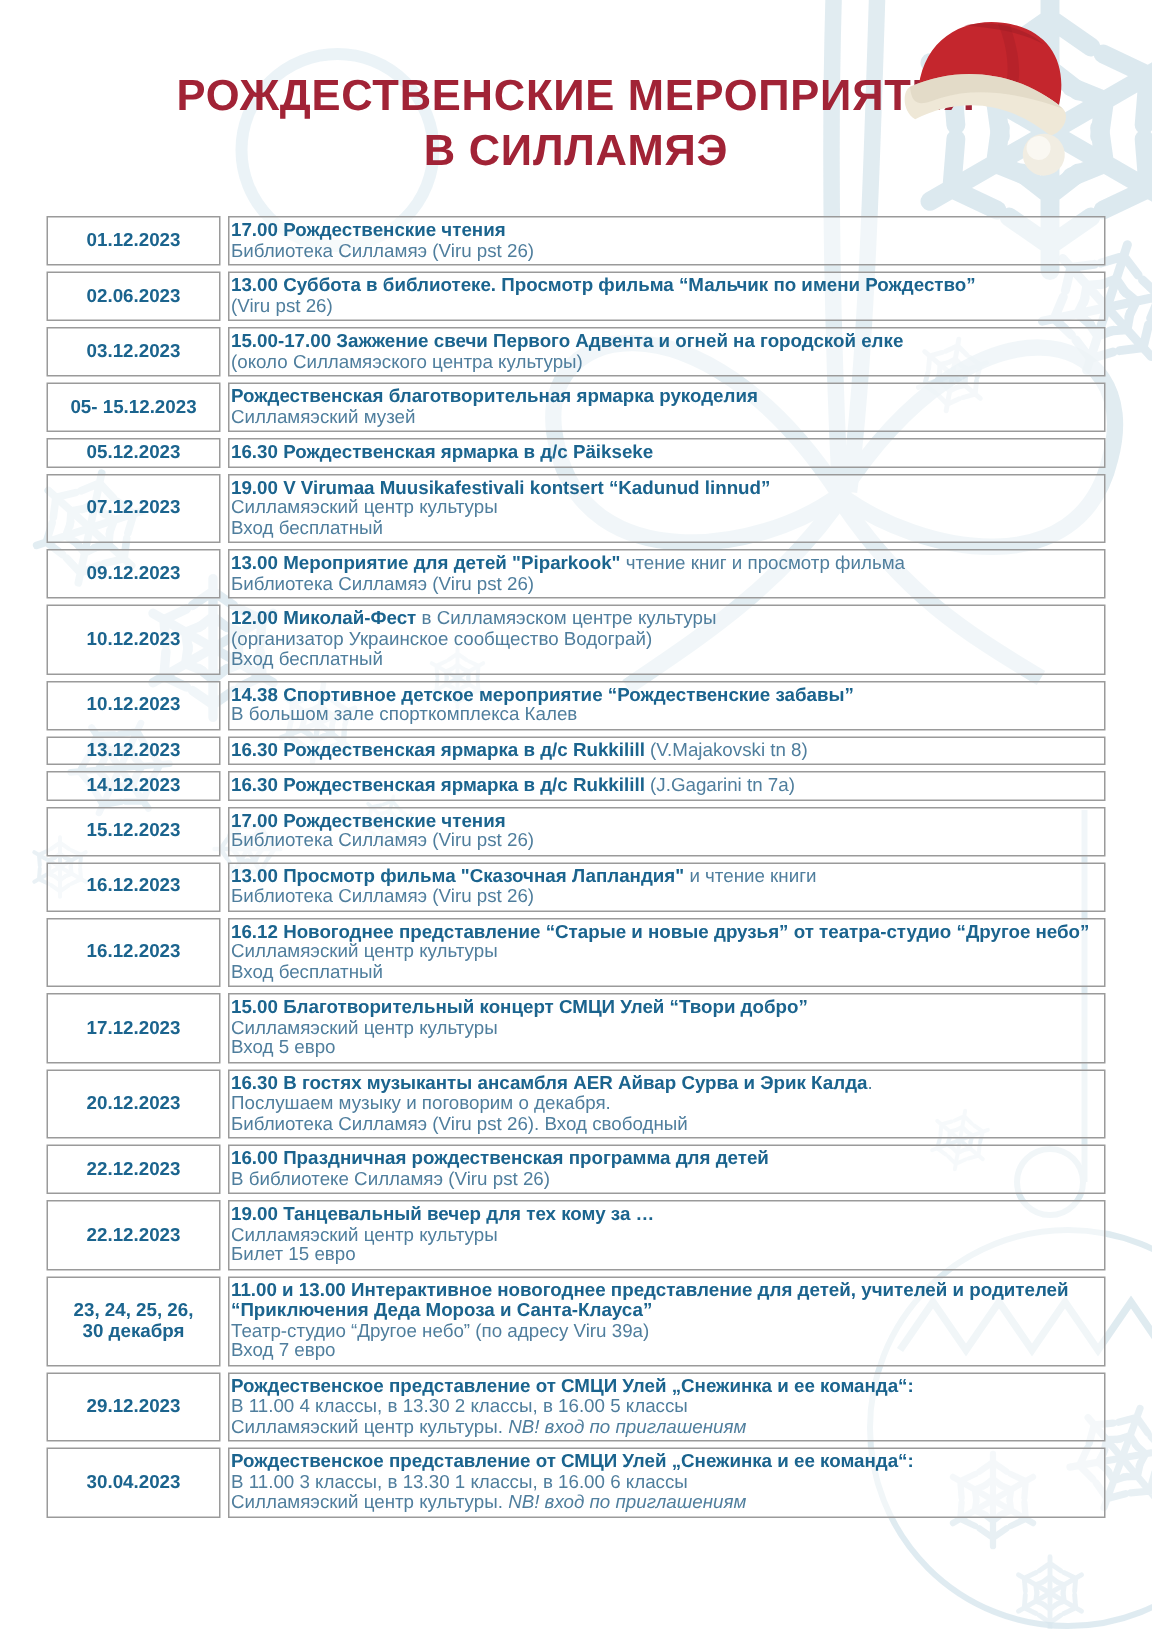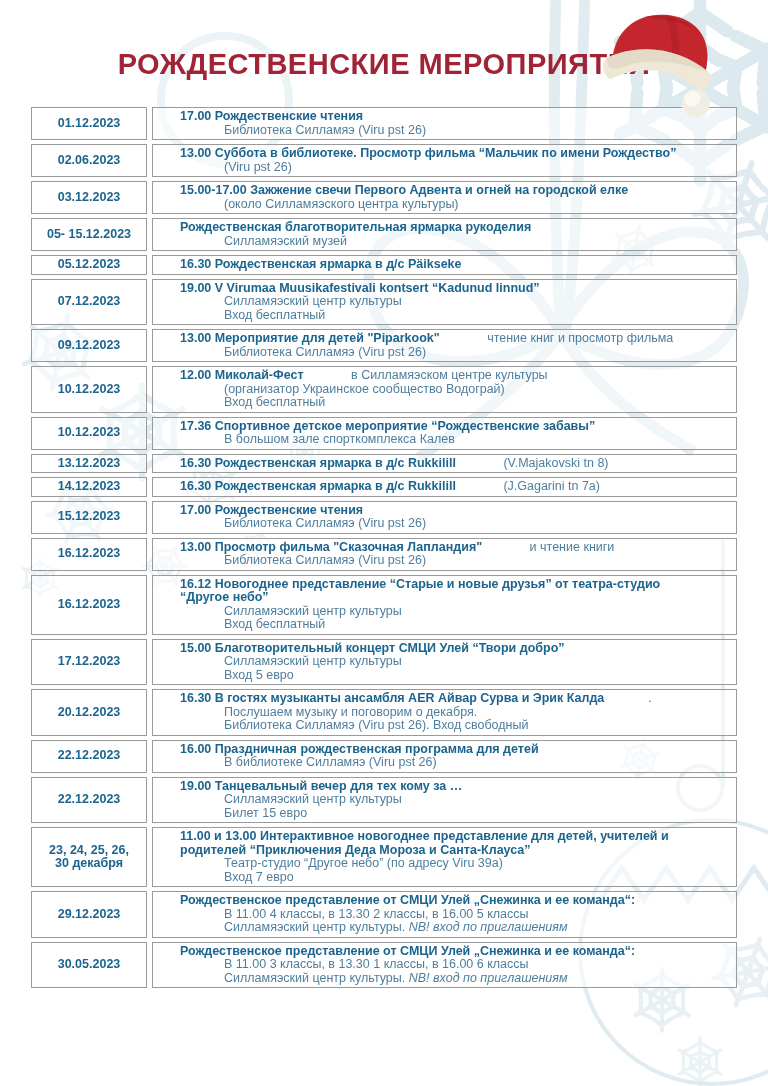--- a/index.html
+++ b/index.html
@@ -56,25 +56,25 @@
     font-size:12.5px;
     line-height:13.5px;
   }
   td.date-cell{
     text-align:center;
     color:var(--blue);
     font-weight:700;
     padding:2px 12px;
   }
   td.content-cell{
-    padding:2px 27px;
+    padding:2px 1px;
   }
   .line{min-height:13.5px;}
   .b{font-weight:700;color:var(--blue);}
-  .l{color:var(--light);margin-left:44px;}
+  .l{color:var(--light);}
   .i{color:var(--light);font-style:italic;}
 </style>
 </head>
 <body>
 
 <svg class="bg-decor" width="768" height="1086" viewBox="0 0 768 1086" xmlns="http://www.w3.org/2000/svg">
   <defs>
     <g id="flk" stroke="#D9E7EE" stroke-width="6" stroke-linecap="round" fill="none">
       <g id="arm">
         <path d="M0,0 L0,-44 M-13,-27 L0,-36 L13,-27 M-9,-13 L0,-20 L9,-13"></path>
@@ -129,20 +129,21 @@
     <path d="M62,12 C70,26 74,42 72,55 L80,55 C82,40 76,24 70,12 Z" fill="#A01E26" opacity="0.35"></path>
     <path d="M9,61 C42,41 82,43 112,63 C117,67 115,78 106,82 C74,62 42,64 15,82 C6,78 4,65 9,61 Z" fill="#EFE8D7"></path>
     <path d="M9,61 C42,41 82,43 112,63 C100,60 60,52 30,66 C20,71 12,76 9,61 Z" fill="#DAD2BE" opacity="0.6"></path>
     <circle cx="103" cy="95" r="14" fill="#F1EDE2"></circle>
     <circle cx="99" cy="91" r="8" fill="#FAF8F2"></circle>
   </g>
 </svg>
 
 <div class="title-wrap">
   <div class="title-line">РОЖДЕСТВЕНСКИЕ МЕРОПРИЯТИЯ</div>
+  <div class="title-line">В СИЛЛАМЯЭ</div>
 </div>
 
 <div class="table-wrap">
   <table class="events">
     <colgroup>
         <col class="c-date">
         <col class="c-content">
       </colgroup>
     <tbody>
         <tr>
@@ -198,21 +199,21 @@
           <td class="date-cell">10.12.2023</td>
           <td class="content-cell">
             <div class="line"><span class="b">12.00 Миколай-Фест</span><span class="l"> в Силламяэском центре культуры</span></div>
             <div class="line"><span class="l">(организатор Украинское сообщество Водограй)</span></div>
             <div class="line"><span class="l">Вход бесплатный</span></div>
           </td>
         </tr>
         <tr>
           <td class="date-cell">10.12.2023</td>
           <td class="content-cell">
-            <div class="line"><span class="b">17.36 Спортивное детское мероприятие “Рождественские забавы”</span></div>
+            <div class="line"><span class="b">14.38 Спортивное детское мероприятие “Рождественские забавы”</span></div>
             <div class="line"><span class="l">В большом зале спорткомплекса Калев</span></div>
           </td>
         </tr>
         <tr>
           <td class="date-cell">13.12.2023</td>
           <td class="content-cell">
             <div class="line"><span class="b">16.30 Рождественская ярмарка в д/с Rukkilill</span><span class="l"> (V.Majakovski tn 8)</span></div>
           </td>
         </tr>
         <tr>
@@ -284,21 +285,21 @@
         </tr>
         <tr>
           <td class="date-cell">29.12.2023</td>
           <td class="content-cell">
             <div class="line"><span class="b">Рождественское представление от СМЦИ Улей „Снежинка и ее команда“:</span></div>
             <div class="line"><span class="l">В 11.00 4 классы, в 13.30 2 классы, в 16.00 5 классы</span></div>
             <div class="line"><span class="l">Силламяэский центр культуры. </span><span class="i">NB! вход по приглашениям</span></div>
           </td>
         </tr>
         <tr>
-          <td class="date-cell">30.05.2023</td>
+          <td class="date-cell">30.04.2023</td>
           <td class="content-cell">
             <div class="line"><span class="b">Рождественское представление от СМЦИ Улей „Снежинка и ее команда“:</span></div>
             <div class="line"><span class="l">В 11.00 3 классы, в 13.30 1 классы, в 16.00 6 классы</span></div>
             <div class="line"><span class="l">Силламяэский центр культуры. </span><span class="i">NB! вход по приглашениям</span></div>
           </td>
         </tr>
       </tbody>
   </table>
 </div>
 

